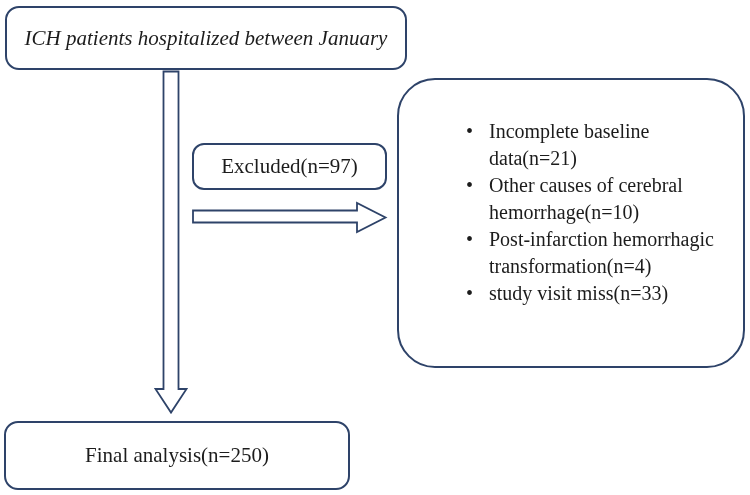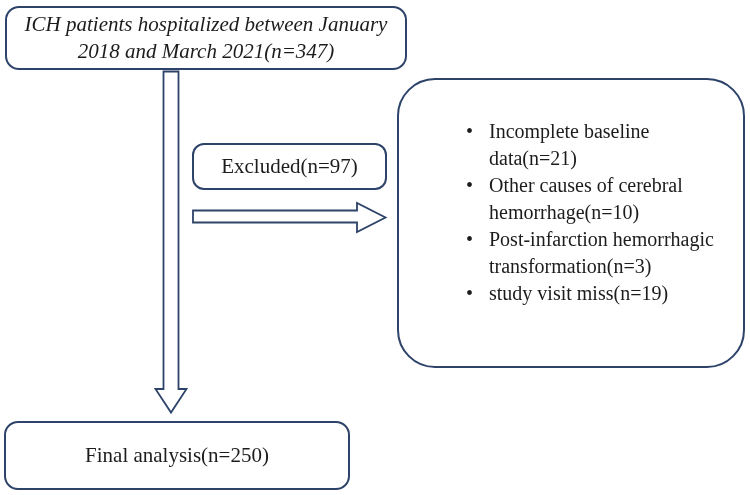--- a/index.html
+++ b/index.html
@@ -95,33 +95,32 @@
 
 <div class="canvas">
 
   <svg class="arrow-layer" width="750" height="495" viewBox="0 0 750 495">
     <polygon points="163.5,71.5 178.5,71.5 178.5,389 186.5,389 171,412.5 155.5,389 163.5,389"></polygon>
     <polygon points="193,210.5 357,210.5 357,203 385.5,217.5 357,232 357,222.5 193,222.5"></polygon>
   </svg>
 
   <div class="flow-box top-box">
     <span>ICH patients hospitalized between January</span>
-    <span>2018 and March 2021(n=347)</span>
   </div>
 
   <div class="flow-box excluded-box">
     <span>Excluded(n=97)</span>
   </div>
 
   <div class="flow-box right-box">
     <ul class="exclusion-list">
       <li>Incomplete baseline data(n=21)</li>
       <li>Other causes of cerebral hemorrhage(n=10)</li>
-      <li>Post-infarction hemorrhagic transformation(n=3)</li>
-      <li>study visit miss(n=19)</li>
+      <li>Post-infarction hemorrhagic transformation(n=4)</li>
+      <li>study visit miss(n=33)</li>
     </ul>
   </div>
 
   <div class="flow-box final-box">
     <span>Final analysis(n=250)</span>
   </div>
 
 </div>
 
 </body></html>

